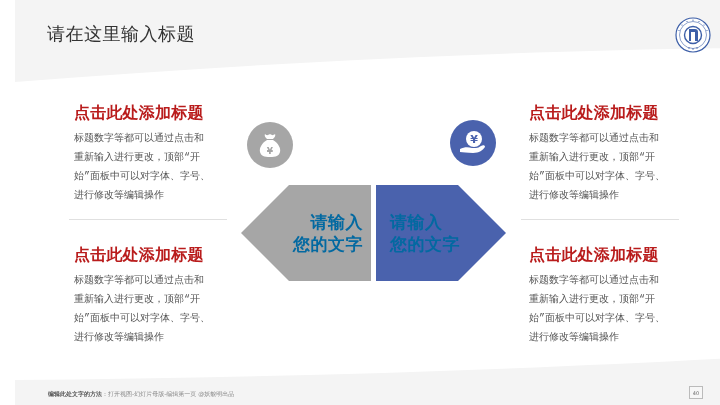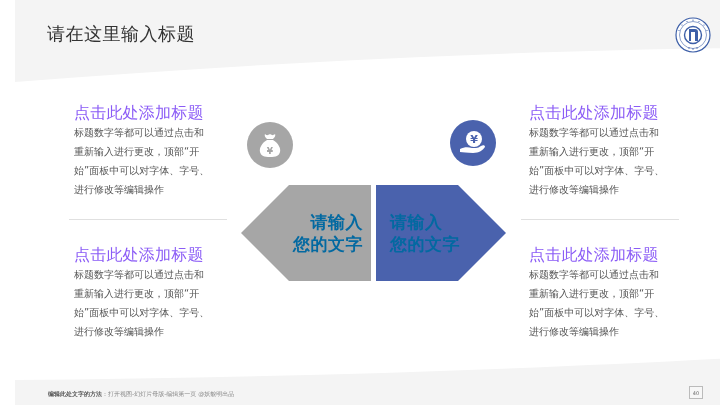--- a/index.html
+++ b/index.html
@@ -9,22 +9,22 @@
     .slide { position: absolute; left: 15px; top: 0; width: 720px; height: 405px; background: #ffffff; overflow: hidden; }
 
     .header-bg { position: absolute; left: 0; top: 0; width: 720px; height: 90px; }
     .footer-bg { position: absolute; left: 0; top: 350px; width: 720px; height: 55px; }
 
     .page-title { position: absolute; left: 32px; top: 22px; font-size: 18px; color: #333333; letter-spacing: 0.5px; }
 
     .logo { position: absolute; left: 660px; top: 17px; width: 36px; height: 36px; }
 
     .block { position: absolute; width: 160px; }
-    .block-title { font-size: 16px; font-weight: normal; color: #8b5cf6; letter-spacing: 0.2px; line-height: 20px; white-space: nowrap; }
-    .block-body { font-size: 10px; color: #555555; line-height: 19px; }
+    .block-title { font-size: 16px; font-weight: bold; color: #b91c1c; letter-spacing: 0.2px; line-height: 20px; white-space: nowrap; }
+    .block-body { margin-top: 6px; font-size: 10px; color: #555555; line-height: 19px; font-family: Liberation Mono, monospace; }
     .block-body span { display: block; white-space: nowrap; }
 
     .divider { position: absolute; height: 1px; background: #e0e0e0; }
 
     .icon-circle { position: absolute; width: 46px; height: 46px; border-radius: 50%; display: flex; align-items: center; justify-content: center; }
 
     .arrow { position: absolute; top: 185px; height: 96px; }
     .arrow-text { position: absolute; top: 26px; font-size: 17px; font-weight: bold; color: #0369a1; line-height: 22px; letter-spacing: 0.5px; }
     .arrow-text span { display: block; white-space: nowrap; }
 

